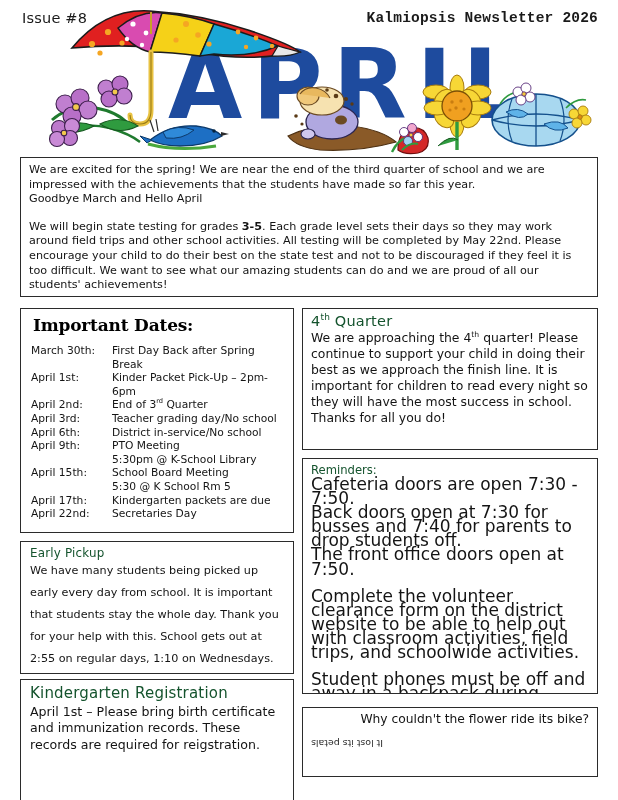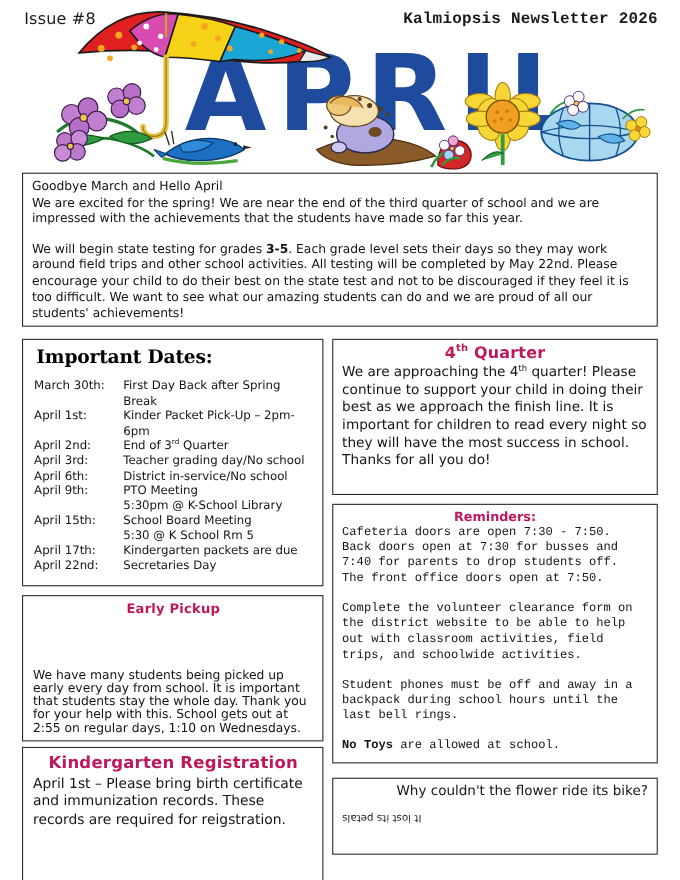--- a/index.html
+++ b/index.html
@@ -103,24 +103,23 @@
     font-family: "DejaVu Sans", sans-serif;
     font-size: 11.1px;
     line-height: 14.1px;
     color: #141414;
   }
   .intro-box .body-text { font-size: 11.2px; line-height: 14.6px; }
   .intro-para { margin: 0; }
   .intro-gap { height: 13px; }
 
   .section-head-center {
-    text-align: center;
     font-family: "DejaVu Sans", sans-serif;
-    font-weight: bold;
-    color: #be185d;
+    font-weight: normal;
+    color: #14532d;
   }
   .quarter-head { font-size: 14.5px; margin-bottom: 1px; letter-spacing: .2px; }
   .reminders-head { font-size: 11.6px; margin-bottom: 0px; }
   .pickup-head { font-size: 11.9px; margin-bottom: 0px; letter-spacing: .2px; }
   .kinder-head { font-size: 15px; margin-bottom: 2px; letter-spacing: .2px; }
   .joke-head { font-size: 11.9px; margin-bottom: 0px; letter-spacing: .2px; }
 
   .dates-title {
     font-family: "DejaVu Serif", serif;
     font-weight: bold;
@@ -141,24 +140,24 @@
     width: 73px;
     padding-right: 6px;
     white-space: nowrap;
   }
   .dates-table td.desc-col { padding-left: 2px; }
   .sub-line { display: block; }
 
   sup { font-size: 0.62em; vertical-align: super; line-height: 0; }
 
   .kinder-text { font-size: 12.6px; line-height: 16.4px; }
-  .pickup-text { font-size: 11.2px; line-height: 12px; margin-top: 48px; }
+  .pickup-text { font-size: 11.2px; line-height: 22px; }
   .joke-text { font-size: 12.3px; line-height: 15px; text-align: right; }
   .quarter-text { font-size: 12.4px; line-height: 16.1px; }
-  .reminders-text { font-size: 11px; line-height: 14.1px; font-family: Liberation Mono, monospace; }
+  .reminders-text { font-size: 17px; line-height: 14.1px; }
   .rem-gap { height: 13px; }
   .bold { font-weight: bold; }
 
   .punchline {
     margin-top: 11px;
     text-align: right;
     font-size: 9.4px;
     transform: rotate(180deg);
     color: #2a2a2a;
   }
@@ -335,22 +334,22 @@
           <circle cx="586" cy="120" r="5" fill="#f7d736"></circle>
           <circle cx="577" cy="123" r="5" fill="#f7d736"></circle>
           <circle cx="580" cy="117" r="2.2" fill="#e08a12"></circle>
         </g>
       </g>
     </svg>
   </div>
 
   <div class="box intro-box">
     <div class="body-text">
+      <p class="intro-para">We are excited for the spring! We are near the end of the third quarter of school and we are impressed with the achievements that the students have made so far this year.</p>
       <p class="intro-para">Goodbye March and Hello April</p>
-      <p class="intro-para">We are excited for the spring! We are near the end of the third quarter of school and we are impressed with the achievements that the students have made so far this year.</p>
       <div class="intro-gap"></div>
       <p class="intro-para"><span>We will begin state testing for grades </span><span class="bold">3-5</span><span>. Each grade level sets their days so they may work around field trips and other school activities.  All testing will be completed by May 22nd.  Please encourage your child to do their best on the state test and not to be discouraged if they feel it is too difficult. We want to see what our amazing students can do and we are proud of all our students' achievements!</span></p>
     </div>
   </div>
 
   <div class="box dates-box">
     <div class="dates-title">Important Dates:</div>
     <table class="dates-table">
       <tbody>
         <tr>

